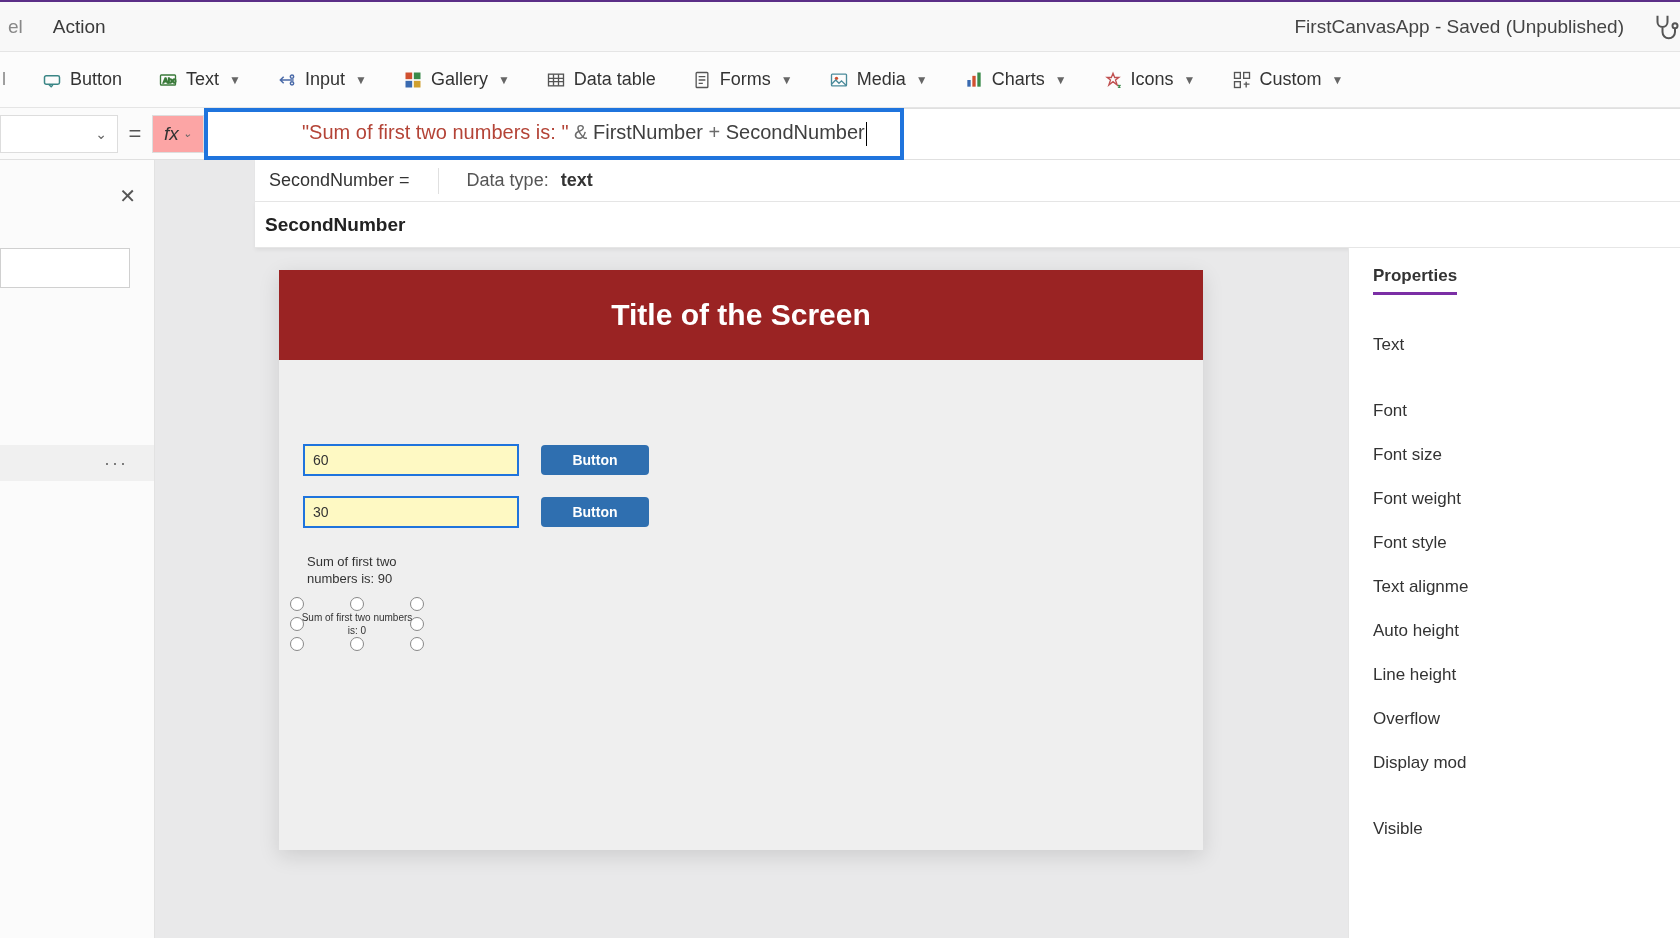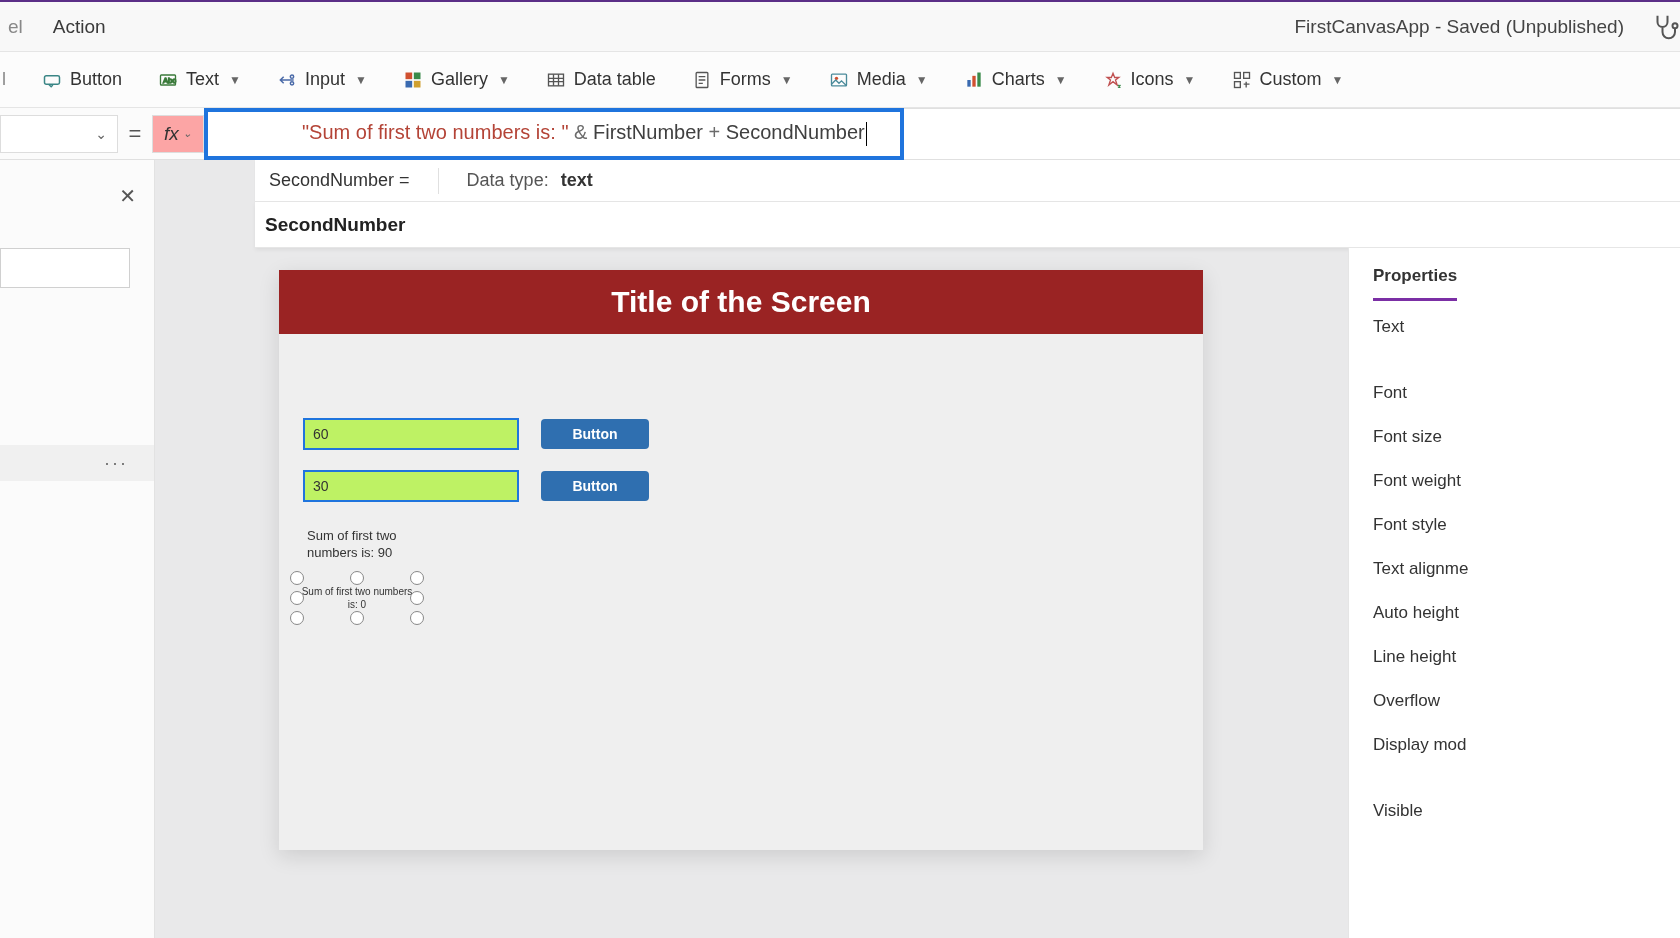--- a/index.html
+++ b/index.html
@@ -45,39 +45,39 @@
 .left-panel .sel-row { position: absolute; left: 0; top: 285px; right: 0; height: 36px; background: #f0f0f0; display: flex; align-items: center; justify-content: flex-end; padding-right: 26px; color: #6a6a6a; font-size: 18px; letter-spacing: 2px; }
 
 .canvas-wrap { flex: 1; background: #e9e9ea; position: relative; overflow: hidden; }
 .overlay-bar1 { position: absolute; left: 100px; top: 0; right: 0; height: 42px; background: #fff; border-bottom: 1px solid #e6e6e6; display: flex; align-items: center; padding-left: 14px; color: #333; font-size: 18px; gap: 12px; box-shadow: 0 1px 2px rgba(0,0,0,0.04); }
 .overlay-bar1 .sep { width: 1px; height: 26px; background: #e0e0e0; margin: 0 16px; }
 .overlay-bar1 .dt-lbl { color: #555; }
 .overlay-bar1 .dt-val { font-weight: 600; }
 .overlay-bar2 { position: absolute; left: 100px; top: 42px; right: 0; height: 46px; background: #fff; border-bottom: 1px solid #e6e6e6; display: flex; align-items: center; padding-left: 10px; color: #222; font-size: 19px; font-weight: 600; box-shadow: 0 2px 4px rgba(0,0,0,0.06); }
 
 .screen { position: absolute; left: 124px; top: 110px; width: 924px; height: 580px; background: #efefef; box-shadow: 0 6px 20px rgba(0,0,0,0.12); }
-.screen-header { height: 64px; background: #9a2323; color: #fff; display: flex; align-items: center; justify-content: center; font-weight: 700; font-size: 30px; }
+.screen-header { height: 90px; background: #9a2323; color: #fff; display: flex; align-items: center; justify-content: center; font-weight: 700; font-size: 30px; }
 .screen-body { position: relative; padding: 0; }
 
 .input-row { position: absolute; left: 24px; display: flex; align-items: center; gap: 22px; }
 #row1 { top: 84px; }
 #row2 { top: 136px; }
-.txt { width: 216px; height: 32px; border: 2px solid #1f74dd; background: #bef264; font-size: 14px; padding: 0 8px; color: #333; }
+.txt { width: 216px; height: 32px; border: 2px solid #1f74dd; background: #fef9c3; font-size: 14px; padding: 0 8px; color: #333; }
 .btn { width: 108px; height: 30px; background: #2f6fb0; color: #fff; border: none; border-radius: 4px; font-weight: 600; font-size: 14px; cursor: pointer; }
 
 .lbl1 { position: absolute; left: 28px; top: 194px; width: 120px; font-size: 13px; color: #333; line-height: 1.3; }
 
 .sel-label { position: absolute; left: 18px; top: 244px; width: 120px; height: 40px; font-size: 10px; color: #333; line-height: 1.3; display: flex; align-items: center; justify-content: center; text-align: center; }
 .sel-handle { position: absolute; width: 14px; height: 14px; border: 1px solid #888; background: #fff; border-radius: 50%; }
 .h-tl { left: -7px; top: -7px; } .h-tm { left: calc(50% - 7px); top: -7px; } .h-tr { right: -7px; top: -7px; }
 .h-ml { left: -7px; top: calc(50% - 7px); } .h-mr { right: -7px; top: calc(50% - 7px); }
 .h-bl { left: -7px; bottom: -7px; } .h-bm { left: calc(50% - 7px); bottom: -7px; } .h-br { right: -7px; bottom: -7px; }
 
 .right-panel { width: 332px; background: #fff; border-left: 1px solid #e5e5e5; padding: 18px 0 0 24px; font-size: 17px; color: #333; overflow: hidden; margin-top: 88px; }
-.right-panel .tab-head { font-weight: 600; font-size: 17px; padding-bottom: 12px; border-bottom: 3px solid #7b2fa5; display: inline-block; margin-bottom: 4px; }
+.right-panel .tab-head { font-weight: 600; font-size: 17px; padding-bottom: 6px; border-bottom: 3px solid #7b2fa5; display: inline-block; margin-bottom: 28px; }
 .right-panel .prop { padding: 12px 0; font-size: 17px; color: #333; cursor: pointer; }
 .right-panel .gap { height: 22px; }
 </style>
 </head>
 <body>
 
 <div class="top-accent"></div>
 
 <div class="tab-row">
   <span class="tab" style="margin-left:-20px;color:#888">el</span>

